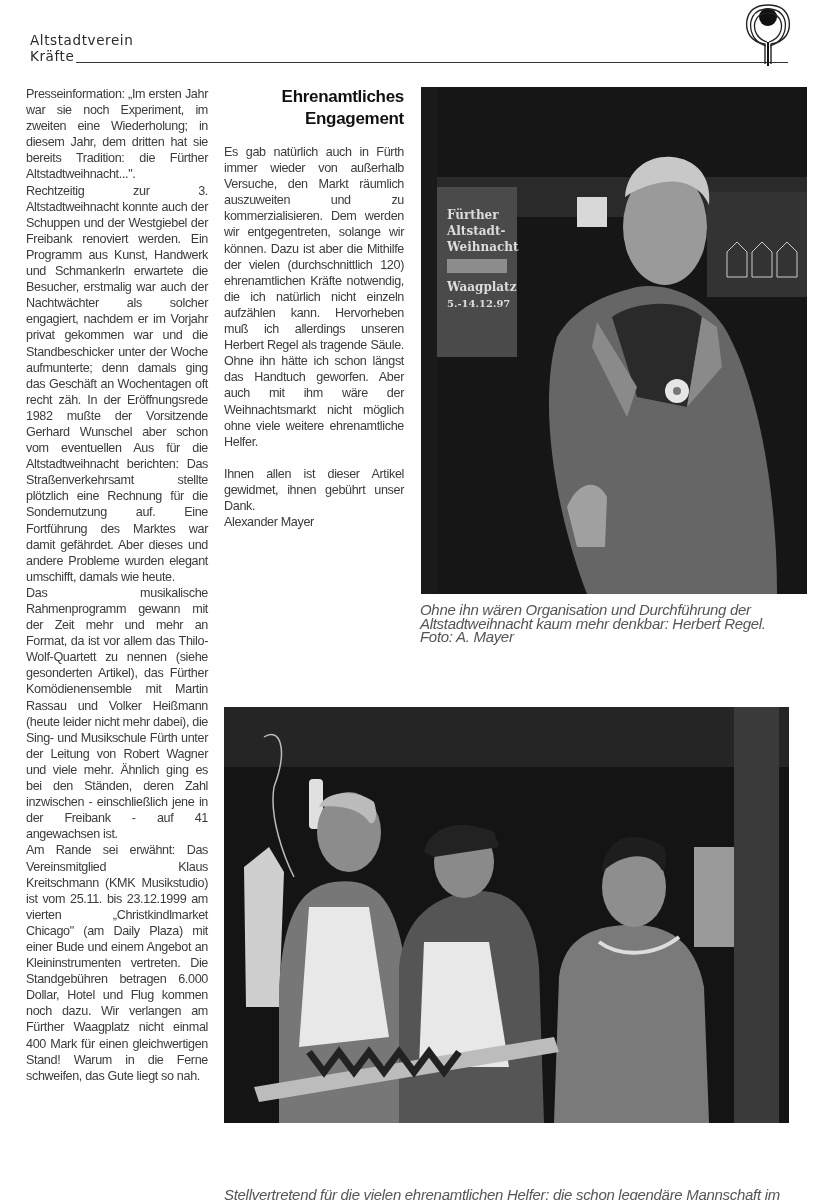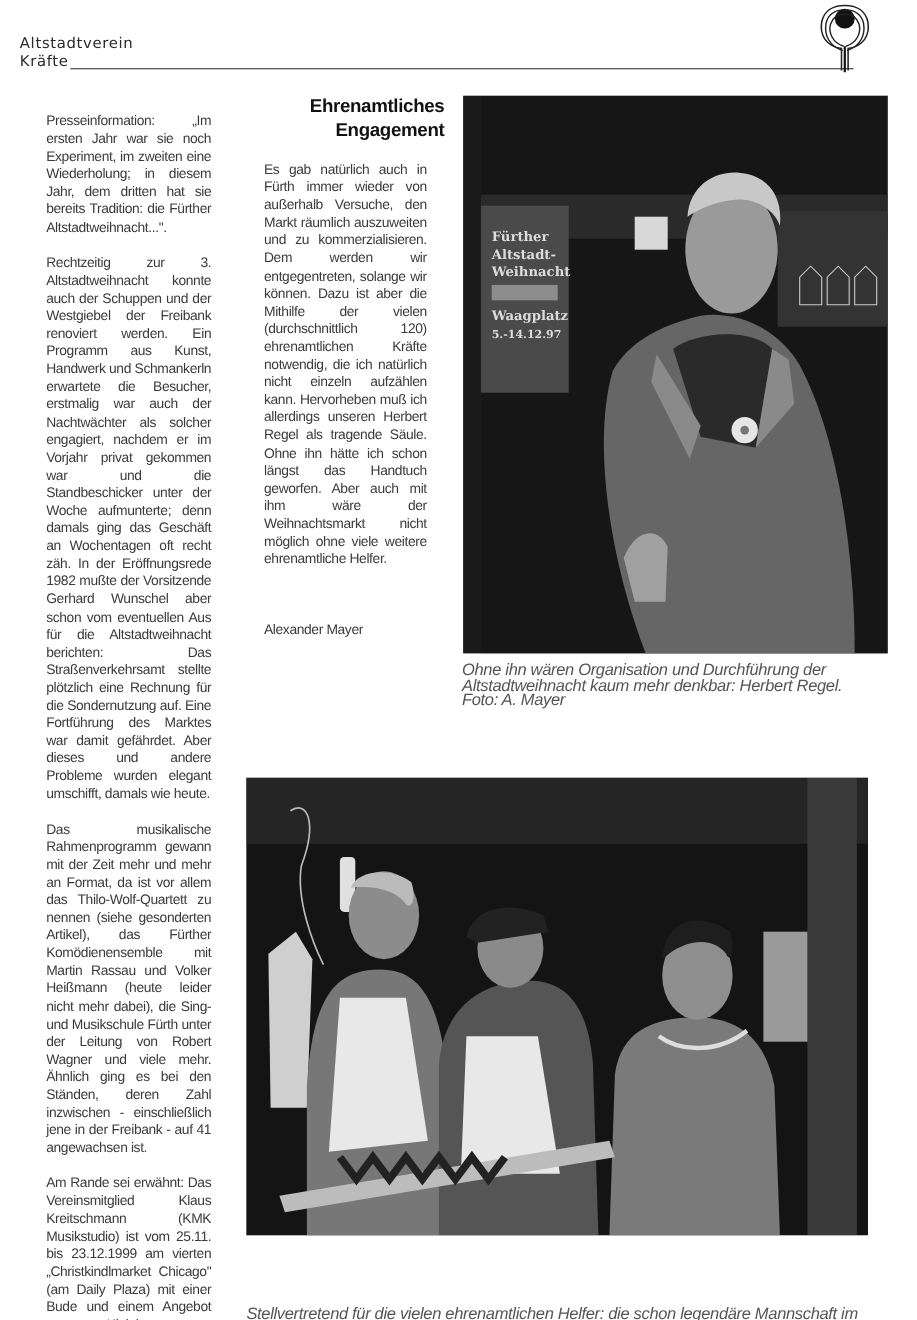--- a/index.html
+++ b/index.html
@@ -1,28 +1,28 @@
 <!DOCTYPE html>
 <html><head>
 <meta charset="utf-8">
 <style>
   html, body { margin: 0; padding: 0; background: #ffffff; }
   body { width: 834px; height: 1200px; position: relative; overflow: hidden;
          font-family: "Liberation Sans", sans-serif; color: #3a3a3a; }
 
-  .header { position: absolute; left: 18px; top: 32px; width: 730px; height: 40px; }
+  .header { position: absolute; left: 30px; top: 32px; width: 730px; height: 40px; }
   .header .org1, .header .org2 { font-family: "DejaVu Sans", sans-serif; font-size: 13.5px;
         color: #2a2a2a; letter-spacing: 0.6px; line-height: 16px; display: block; }
   .header .rule { position: absolute; left: 46px; top: 30px; width: 712px; height: 0;
         border-top: 1.4px solid #333; }
   .logo { position: absolute; left: 743px; top: 2px; width: 50px; height: 64px; }
 
   .col { position: absolute; font-size: 12.6px; line-height: 16.1px; color: #3b3b3b;
          text-align: justify; font-stretch: condensed; letter-spacing: -0.35px; }
-  .col p { margin: 16px; }
+  .col p { margin: 0; }
   .col-left { left: 26px; top: 86px; width: 182px; }
   .col-mid { left: 224px; top: 86px; width: 180px; }
 
   .headline { font-weight: bold; font-size: 17px; line-height: 22px; color: #111;
               margin: 0 0 14px 0; text-align: right; letter-spacing: -0.3px; }
   .gap { height: 16px; }
   .author { margin-top: 34px; text-align: left; }
 
   .photo { position: absolute; background: #1a1a1a; overflow: hidden; }
   .photo1 { left: 421px; top: 87px; width: 370px; height: 507px; padding-left: 16px; }
@@ -59,20 +59,21 @@
   <p>Presseinformation: „Im ersten Jahr war sie noch Experiment, im zweiten eine Wiederholung; in diesem Jahr, dem dritten hat sie bereits Tradition: die Fürther Altstadtweihnacht...".</p>
   <p>Rechtzeitig zur 3. Altstadtweihnacht konnte auch der Schuppen und der Westgiebel der Freibank renoviert werden. Ein Programm aus Kunst, Handwerk und Schmankerln erwartete die Besucher, erstmalig war auch der Nachtwächter als solcher engagiert, nachdem er im Vorjahr privat gekommen war und die Standbeschicker unter der Woche aufmunterte; denn damals ging das Geschäft an Wochentagen oft recht zäh. In der Eröffnungsrede 1982 mußte der Vorsitzende Gerhard Wunschel aber schon vom eventuellen Aus für die Altstadtweihnacht berichten: Das Straßenverkehrsamt stellte plötzlich eine Rechnung für die Sondernutzung auf. Eine Fortführung des Marktes war damit gefährdet. Aber dieses und andere Probleme wurden elegant umschifft, damals wie heute.</p>
   <p>Das musikalische Rahmenprogramm gewann mit der Zeit mehr und mehr an Format, da ist vor allem das Thilo-Wolf-Quartett zu nennen (siehe gesonderten Artikel), das Fürther Komödienensemble mit Martin Rassau und Volker Heißmann (heute leider nicht mehr dabei), die Sing- und Musikschule Fürth unter der Leitung von Robert Wagner und viele mehr. Ähnlich ging es bei den Ständen, deren Zahl inzwischen - einschließlich jene in der Freibank - auf 41 angewachsen ist.</p>
   <p>Am Rande sei erwähnt: Das Vereinsmitglied Klaus Kreitschmann (KMK Musikstudio) ist vom 25.11. bis 23.12.1999 am vierten „Christkindlmarket Chicago" (am Daily Plaza) mit einer Bude und einem Angebot an Kleininstrumenten vertreten. Die Standgebühren betragen 6.000 Dollar, Hotel und Flug kommen noch dazu. Wir verlangen am Fürther Waagplatz nicht einmal 400 Mark für einen gleichwertigen Stand! Warum in die Ferne schweifen, das Gute liegt so nah.</p>
 </div>
 
 <div class="col col-mid">
   <h2 class="headline">Ehrenamtliches Engagement</h2>
   <p>Es gab natürlich auch in Fürth immer wieder von außerhalb Versuche, den Markt räumlich auszuweiten und zu kommerzialisieren. Dem werden wir entgegentreten, solange wir können. Dazu ist aber die Mithilfe der vielen (durchschnittlich 120) ehrenamtlichen Kräfte notwendig, die ich natürlich nicht einzeln aufzählen kann. Hervorheben muß ich allerdings unseren Herbert Regel als tragende Säule. Ohne ihn hätte ich schon längst das Handtuch geworfen. Aber auch mit ihm wäre der Weihnachtsmarkt nicht möglich ohne viele weitere ehrenamtliche Helfer.</p>
   <div class="gap"></div>
+  <p>Ihnen allen ist dieser Artikel gewidmet, ihnen gebührt unser Dank.</p>
   <p class="author">Alexander Mayer</p>
 </div>
 
 <div class="photo photo1">
   <svg viewBox="0 0 370 507" preserveAspectRatio="none">
     <rect width="370" height="507" fill="#161616"></rect>
     <rect x="0" y="90" width="370" height="40" fill="#2a2a2a"></rect>
     <rect x="0" y="100" width="80" height="170" fill="#4a4a4a"></rect>
     <text x="10" y="132" fill="#dcdcdc" font-family="DejaVu Serif, serif" font-size="12" font-weight="bold">Fürther</text>
     <text x="10" y="148" fill="#dcdcdc" font-family="DejaVu Serif, serif" font-size="12" font-weight="bold">Altstadt-</text>

